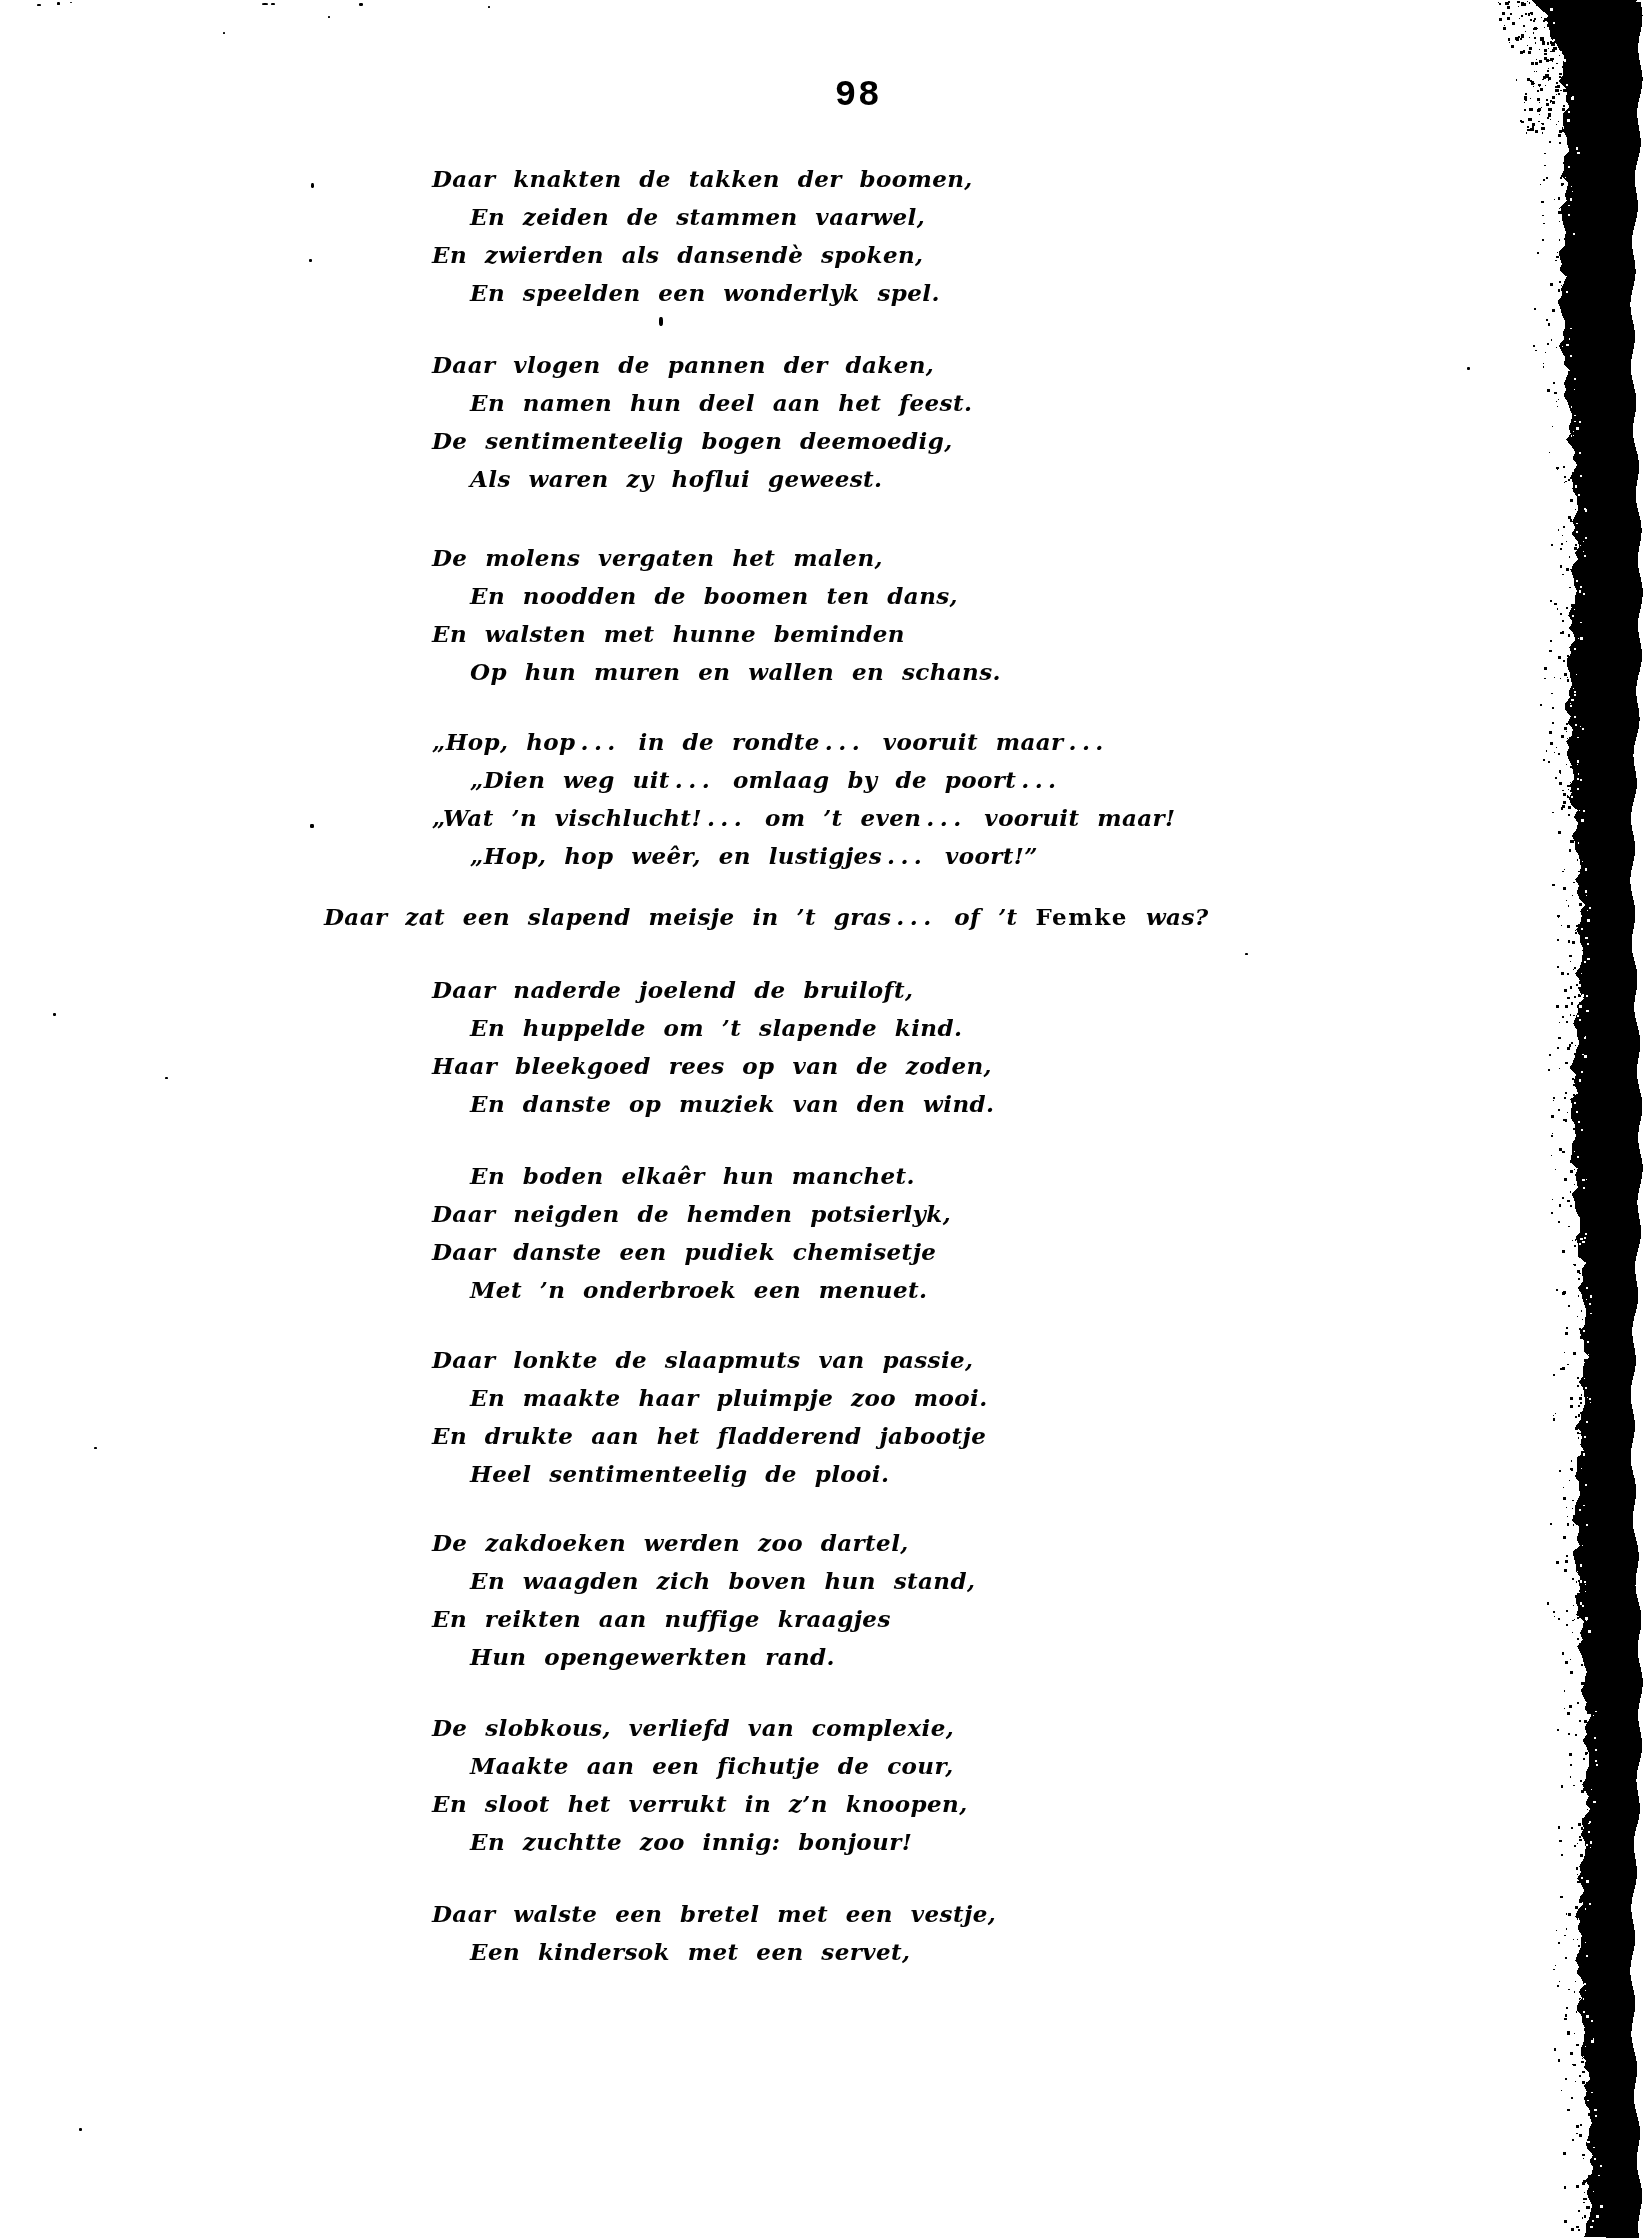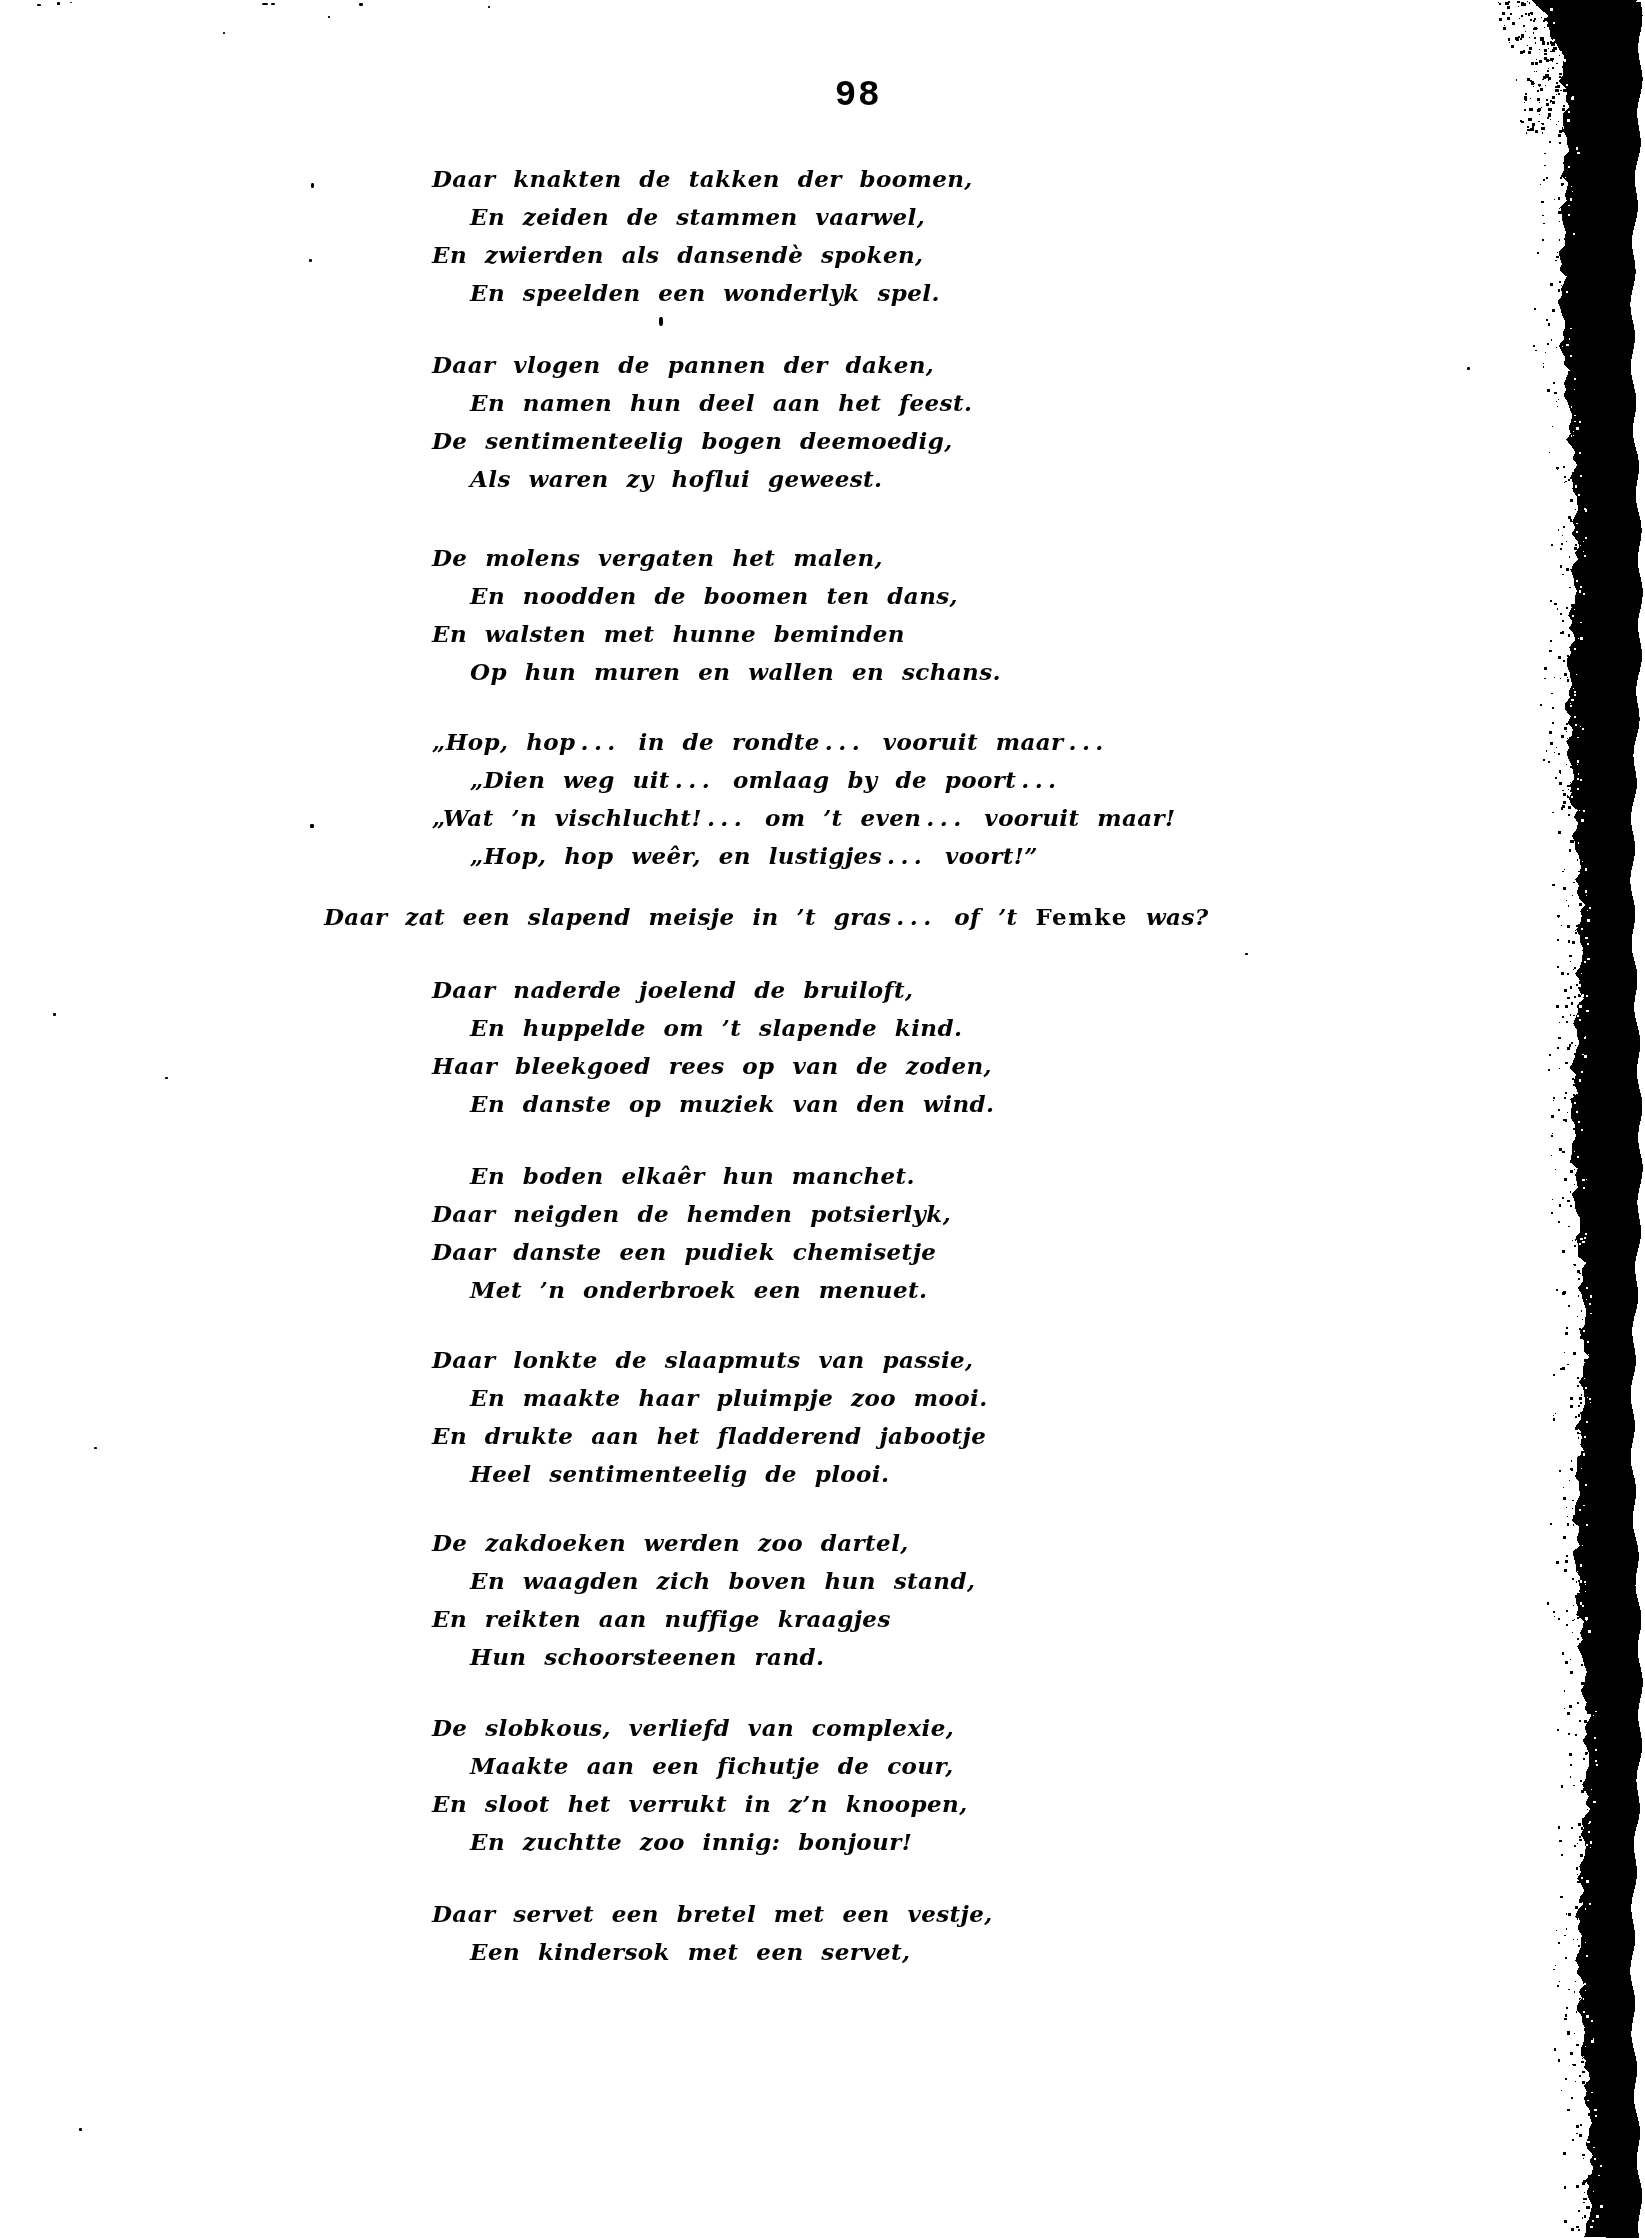--- a/index.html
+++ b/index.html
@@ -83,30 +83,30 @@
       <div class="stanza" style="top: 1341px;">
         <div class="line">Daar lonkte de slaapmuts van passie,</div>
         <div class="line indent">En maakte haar pluimpje zoo mooi.</div>
         <div class="line">En drukte aan het fladderend jabootje</div>
         <div class="line indent">Heel sentimenteelig de plooi.</div>
       </div>
       <div class="stanza" style="top: 1524px;">
         <div class="line">De zakdoeken werden zoo dartel,</div>
         <div class="line indent">En waagden zich boven hun stand,</div>
         <div class="line">En reikten aan nuffige kraagjes</div>
-        <div class="line indent">Hun schoorsteenen rand.</div>
+        <div class="line indent">Hun opengewerkten rand.</div>
       </div>
       <div class="stanza" style="top: 1709px;">
         <div class="line">De slobkous, verliefd van complexie,</div>
         <div class="line indent">Maakte aan een fichutje de cour,</div>
         <div class="line">En sloot het verrukt in z’n knoopen,</div>
         <div class="line indent">En zuchtte zoo innig: bonjour!</div>
       </div>
       <div class="stanza" style="top: 1895px;">
-        <div class="line">Daar servet een bretel met een vestje,</div>
+        <div class="line">Daar walste een bretel met een vestje,</div>
         <div class="line indent">Een kindersok met een servet,</div>
       </div>
     </section>
 
   <svg id="band" class="band-svg" width="1646" height="2239" viewBox="0 0 2096 2851" shape-rendering="crispEdges">
       <path d="M 1961.0 0 L 1964.0 8 L 1973.9 16 L 1969.3 24 L 1971.7 32 L 1973.6 40 L 1974.5 48 L 1982.0 56 L 1985.7 64 L 1992.3 72 L 1990.4 80 L 1989.7 88 L 1990.2 96 L 1984.7 104 L 1994.0 112 L 1994.3 120 L 1993.8 128 L 1998.7 136 L 1990.6 144 L 1990.8 152 L 1990.9 160 L 1991.6 168 L 1996.0 176 L 1995.8 184 L 1998.3 192 L 1991.4 200 L 1990.8 208 L 1992.0 216 L 1987.4 224 L 1996.9 232 L 1995.4 240 L 1992.8 248 L 1995.2 256 L 1987.1 264 L 1988.3 272 L 1989.2 280 L 1991.4 288 L 1994.1 296 L 1991.9 304 L 1993.2 312 L 1985.0 320 L 1986.2 328 L 1989.0 336 L 1985.5 344 L 1994.8 352 L 1991.5 360 L 1988.0 368 L 1989.5 376 L 1983.5 384 L 1986.8 392 L 1988.8 400 L 1992.3 408 L 1993.1 416 L 1990.1 424 L 1991.8 432 L 1984.7 440 L 1989.0 448 L 1993.6 456 L 1991.0 464 L 1999.5 472 L 1994.9 480 L 1991.8 488 L 1994.0 496 L 1991.0 504 L 1996.4 512 L 1998.6 520 L 2002.2 528 L 2000.8 536 L 1997.3 544 L 2000.2 552 L 1994.4 560 L 2001.1 568 L 2005.9 576 L 2002.4 584 L 2008.9 592 L 2002.9 600 L 2000.3 608 L 2003.0 616 L 2002.2 624 L 2007.7 632 L 2007.9 640 L 2010.2 648 L 2006.0 656 L 2002.2 664 L 2006.1 672 L 2001.1 680 L 2008.3 688 L 2011.3 696 L 2005.6 704 L 2009.4 712 L 2002.5 720 L 2000.8 728 L 2003.7 736 L 2004.0 744 L 2007.9 752 L 2005.3 760 L 2006.0 768 L 2000.0 776 L 1997.1 784 L 2002.5 792 L 1997.8 800 L 2004.7 808 L 2005.3 816 L 1998.1 824 L 2000.7 832 L 1994.7 840 L 1995.4 848 L 1998.8 856 L 2000.0 864 L 2002.3 872 L 1997.8 880 L 1998.9 888 L 1993.3 896 L 1993.0 904 L 2000.4 912 L 1996.3 920 L 2002.7 928 L 2001.7 936 L 1994.7 944 L 1998.0 952 L 1994.7 960 L 1998.1 968 L 2001.8 976 L 2003.5 984 L 2004.4 992 L 1999.0 1000 L 2001.8 1008 L 1997.9 1016 L 2000.3 1024 L 2008.9 1032 L 2004.3 1040 L 2009.6 1048 L 2007.4 1056 L 2001.5 1064 L 2005.9 1072 L 2004.9 1080 L 2009.8 1088 L 2012.0 1096 L 2012.9 1104 L 2011.8 1112 L 2006.0 1120 L 2010.6 1128 L 2007.6 1136 L 2011.2 1144 L 2018.7 1152 L 2012.1 1160 L 2015.3 1168 L 2011.8 1176 L 2007.2 1184 L 2012.1 1192 L 2012.0 1200 L 2016.2 1208 L 2015.1 1216 L 2014.4 1224 L 2011.5 1232 L 2005.7 1240 L 2011.9 1248 L 2009.0 1256 L 2012.1 1264 L 2017.0 1272 L 2008.1 1280 L 2009.8 1288 L 2006.1 1296 L 2003.4 1304 L 2008.5 1312 L 2008.5 1320 L 2011.2 1328 L 2007.1 1336 L 2006.0 1344 L 2003.0 1352 L 1998.8 1360 L 2007.0 1368 L 2004.0 1376 L 2006.4 1384 L 2009.3 1392 L 1999.8 1400 L 2002.0 1408 L 2000.0 1416 L 2000.3 1424 L 2005.5 1432 L 2005.5 1440 L 2007.2 1448 L 2001.6 1456 L 2002.2 1464 L 2000.9 1472 L 1999.2 1480 L 2009.2 1488 L 2005.8 1496 L 2007.6 1504 L 2009.3 1512 L 2000.9 1520 L 2004.9 1528 L 2005.2 1536 L 2007.9 1544 L 2012.3 1552 L 2011.7 1560 L 2012.5 1568 L 2006.3 1576 L 2009.4 1584 L 2009.8 1592 L 2009.6 1600 L 2019.7 1608 L 2014.6 1616 L 2015.1 1624 L 2015.7 1632 L 2008.9 1640 L 2014.2 1648 L 2015.5 1656 L 2018.6 1664 L 2020.2 1672 L 2018.0 1680 L 2017.7 1688 L 2011.1 1696 L 2016.2 1704 L 2017.0 1712 L 2016.5 1720 L 2024.5 1728 L 2016.8 1736 L 2015.8 1744 L 2015.7 1752 L 2010.6 1760 L 2016.3 1768 L 2017.0 1776 L 2019.0 1784 L 2016.9 1792 L 2013.6 1800 L 2012.9 1808 L 2006.9 1816 L 2013.7 1824 L 2014.0 1832 L 2012.2 1840 L 2017.8 1848 L 2008.4 1856 L 2007.5 1864 L 2008.2 1872 L 2005.4 1880 L 2011.3 1888 L 2011.1 1896 L 2012.0 1904 L 2007.6 1912 L 2005.1 1920 L 2006.0 1928 L 2001.7 1936 L 2010.5 1944 L 2010.2 1952 L 2007.5 1960 L 2011.8 1968 L 2002.9 1976 L 2004.0 1984 L 2006.6 1992 L 2006.6 2000 L 2012.2 2008 L 2011.0 2016 L 2011.7 2024 L 2006.6 2032 L 2006.5 2040 L 2009.9 2048 L 2007.3 2056 L 2017.0 2064 L 2015.5 2072 L 2012.0 2080 L 2015.8 2088 L 2008.5 2096 L 2012.0 2104 L 2015.8 2112 L 2017.1 2120 L 2020.9 2128 L 2018.2 2136 L 2018.6 2144 L 2013.3 2152 L 2015.6 2160 L 2020.4 2168 L 2017.7 2176 L 2026.3 2184 L 2022.3 2192 L 2017.7 2200 L 2021.0 2208 L 2015.2 2216 L 2019.9 2224 L 2023.0 2232 L 2023.6 2240 L 2024.1 2248 L 2019.5 2256 L 2020.0 2264 L 2014.6 2272 L 2018.6 2280 L 2023.1 2288 L 2018.7 2296 L 2025.0 2304 L 2018.5 2312 L 2013.6 2320 L 2017.0 2328 L 2012.9 2336 L 2017.9 2344 L 2019.2 2352 L 2018.5 2360 L 2016.2 2368 L 2011.1 2376 L 2013.0 2384 L 2008.5 2392 L 2014.0 2400 L 2017.7 2408 L 2011.7 2416 L 2016.3 2424 L 2009.2 2432 L 2006.0 2440 L 2010.8 2448 L 2008.9 2456 L 2014.0 2464 L 2013.7 2472 L 2012.7 2480 L 2009.4 2488 L 2005.9 2496 L 2010.7 2504 L 2007.7 2512 L 2014.4 2520 L 2017.1 2528 L 2010.2 2536 L 2014.6 2544 L 2008.8 2552 L 2008.6 2560 L 2015.0 2568 L 2014.8 2576 L 2019.2 2584 L 2017.1 2592 L 2016.6 2600 L 2013.5 2608 L 2012.5 2616 L 2019.7 2624 L 2017.1 2632 L 2023.6 2640 L 2024.4 2648 L 2016.7 2656 L 2021.3 2664 L 2017.1 2672 L 2019.1 2680 L 2025.3 2688 L 2024.9 2696 L 2027.0 2704 L 2022.8 2712 L 2022.8 2720 L 2019.9 2728 L 2020.6 2736 L 2028.4 2744 L 2024.1 2752 L 2028.7 2760 L 2026.9 2768 L 2018.7 2776 L 2023.5 2784 L 2020.4 2792 L 2023.3 2800 L 2027.4 2808 L 2025.4 2816 L 2024.8 2824 L 2018.9 2832 L 2020.2 2840 L 2017.6 2848 L 2087.9 2851 L 2086.4 2843 L 2085.9 2835 L 2086.5 2827 L 2087.9 2819 L 2089.5 2811 L 2090.9 2803 L 2091.3 2795 L 2090.5 2787 L 2088.9 2779 L 2086.8 2771 L 2085.0 2763 L 2084.1 2755 L 2084.2 2747 L 2085.3 2739 L 2086.8 2731 L 2088.0 2723 L 2088.5 2715 L 2087.8 2707 L 2086.2 2699 L 2084.0 2691 L 2082.0 2683 L 2080.8 2675 L 2080.6 2667 L 2081.5 2659 L 2082.9 2651 L 2084.2 2643 L 2084.9 2635 L 2084.5 2627 L 2083.0 2619 L 2081.0 2611 L 2079.0 2603 L 2077.6 2595 L 2077.4 2587 L 2078.2 2579 L 2079.7 2571 L 2081.2 2563 L 2082.2 2555 L 2082.2 2547 L 2081.2 2539 L 2079.4 2531 L 2077.6 2523 L 2076.3 2515 L 2076.0 2507 L 2076.9 2499 L 2078.5 2491 L 2080.4 2483 L 2081.8 2475 L 2082.3 2467 L 2081.7 2459 L 2080.3 2451 L 2078.7 2443 L 2077.5 2435 L 2077.2 2427 L 2078.1 2419 L 2079.9 2411 L 2082.0 2403 L 2083.7 2395 L 2084.6 2387 L 2084.4 2379 L 2083.3 2371 L 2081.9 2363 L 2080.7 2355 L 2080.4 2347 L 2081.1 2339 L 2082.8 2331 L 2085.0 2323 L 2087.0 2315 L 2088.1 2307 L 2088.1 2299 L 2087.2 2291 L 2085.7 2283 L 2084.4 2275 L 2083.8 2267 L 2084.3 2259 L 2085.8 2251 L 2087.8 2243 L 2089.8 2235 L 2091.0 2227 L 2091.1 2219 L 2090.1 2211 L 2088.5 2203 L 2087.0 2195 L 2086.0 2187 L 2086.0 2179 L 2087.1 2171 L 2088.9 2163 L 2090.6 2155 L 2091.8 2147 L 2091.8 2139 L 2090.8 2131 L 2089.1 2123 L 2087.2 2115 L 2085.8 2107 L 2085.4 2099 L 2086.0 2091 L 2087.4 2083 L 2089.0 2075 L 2090.0 2067 L 2090.1 2059 L 2089.1 2051 L 2087.2 2043 L 2085.1 2035 L 2083.4 2027 L 2082.6 2019 L 2082.9 2011 L 2084.0 2003 L 2085.5 1995 L 2086.6 1987 L 2086.8 1979 L 2085.9 1971 L 2084.1 1963 L 2082.0 1955 L 2080.1 1947 L 2079.1 1939 L 2079.2 1931 L 2080.2 1923 L 2081.7 1915 L 2083.0 1907 L 2083.5 1899 L 2083.0 1891 L 2081.5 1883 L 2079.4 1875 L 2077.6 1867 L 2076.6 1859 L 2076.6 1851 L 2077.7 1843 L 2079.4 1835 L 2081.0 1827 L 2081.9 1819 L 2081.8 1811 L 2080.7 1803 L 2079.0 1795 L 2077.3 1787 L 2076.3 1779 L 2076.4 1771 L 2077.6 1763 L 2079.4 1755 L 2081.4 1747 L 2082.7 1739 L 2083.1 1731 L 2082.4 1723 L 2081.0 1715 L 2079.5 1707 L 2078.5 1699 L 2078.6 1691 L 2079.8 1683 L 2081.7 1675 L 2083.8 1667 L 2085.5 1659 L 2086.2 1651 L 2085.9 1643 L 2084.7 1635 L 2083.2 1627 L 2082.2 1619 L 2082.0 1611 L 2083.0 1603 L 2084.9 1595 L 2087.0 1587 L 2088.8 1579 L 2089.7 1571 L 2089.5 1563 L 2088.3 1555 L 2086.8 1547 L 2085.5 1539 L 2085.0 1531 L 2085.6 1523 L 2087.2 1515 L 2089.1 1507 L 2090.9 1499 L 2091.8 1491 L 2091.6 1483 L 2090.3 1475 L 2088.6 1467 L 2086.9 1459 L 2086.0 1451 L 2086.2 1443 L 2087.3 1435 L 2089.0 1427 L 2090.6 1419 L 2091.4 1411 L 2091.2 1403 L 2089.9 1395 L 2087.9 1387 L 2086.0 1379 L 2084.6 1371 L 2084.4 1363 L 2085.1 1355 L 2086.5 1347 L 2087.9 1339 L 2088.8 1331 L 2088.6 1323 L 2087.3 1315 L 2085.3 1307 L 2083.2 1299 L 2081.6 1291 L 2080.9 1283 L 2081.4 1275 L 2082.7 1267 L 2084.1 1259 L 2085.1 1251 L 2085.1 1243 L 2084.1 1235 L 2082.2 1227 L 2080.1 1219 L 2078.4 1211 L 2077.6 1203 L 2078.0 1195 L 2079.3 1187 L 2080.9 1179 L 2082.1 1171 L 2082.5 1163 L 2081.9 1155 L 2080.3 1147 L 2078.4 1139 L 2076.8 1131 L 2076.0 1123 L 2076.4 1115 L 2077.8 1107 L 2079.6 1099 L 2081.3 1091 L 2082.1 1083 L 2081.9 1075 L 2080.8 1067 L 2079.1 1059 L 2077.6 1051 L 2077.0 1043 L 2077.4 1035 L 2078.8 1027 L 2080.8 1019 L 2082.8 1011 L 2084.1 1003 L 2084.3 995 L 2083.5 987 L 2082.1 979 L 2080.7 971 L 2080.0 963 L 2080.3 955 L 2081.7 947 L 2083.7 939 L 2085.8 931 L 2087.4 923 L 2087.9 915 L 2087.3 907 L 2086.0 899 L 2084.5 891 L 2083.6 883 L 2083.7 875 L 2084.8 867 L 2086.7 859 L 2088.8 851 L 2090.3 843 L 2090.9 835 L 2090.4 827 L 2089.0 819 L 2087.4 811 L 2086.1 803 L 2085.8 795 L 2086.5 787 L 2088.1 779 L 2089.9 771 L 2091.4 763 L 2092.0 755 L 2091.4 747 L 2089.9 739 L 2088.0 731 L 2086.4 723 L 2085.6 715 L 2085.8 707 L 2087.0 699 L 2088.6 691 L 2090.0 683 L 2090.5 675 L 2090.0 667 L 2088.4 659 L 2086.3 651 L 2084.4 643 L 2083.2 635 L 2083.0 627 L 2083.9 619 L 2085.3 611 L 2086.6 603 L 2087.3 595 L 2086.8 587 L 2085.3 579 L 2083.2 571 L 2081.2 563 L 2079.7 555 L 2079.4 547 L 2080.1 539 L 2081.4 531 L 2082.9 523 L 2083.8 515 L 2083.6 507 L 2082.4 499 L 2080.5 491 L 2078.5 483 L 2077.1 475 L 2076.6 467 L 2077.3 459 L 2078.8 451 L 2080.5 443 L 2081.7 435 L 2082.0 427 L 2081.3 419 L 2079.7 411 L 2077.9 403 L 2076.5 395 L 2076.1 387 L 2076.9 379 L 2078.5 371 L 2080.4 363 L 2082.1 355 L 2082.8 347 L 2082.5 339 L 2081.3 331 L 2079.8 323 L 2078.5 315 L 2078.1 307 L 2078.8 299 L 2080.5 291 L 2082.6 283 L 2084.5 275 L 2085.7 267 L 2085.7 259 L 2084.8 251 L 2083.4 243 L 2082.1 235 L 2081.6 227 L 2082.1 219 L 2083.7 211 L 2085.8 203 L 2087.8 195 L 2089.1 187 L 2089.3 179 L 2088.5 171 L 2087.1 163 L 2085.6 155 L 2084.8 147 L 2085.0 139 L 2086.3 131 L 2088.2 123 L 2090.1 115 L 2091.4 107 L 2091.7 99 L 2090.8 91 L 2089.2 83 L 2087.5 75 L 2086.3 67 L 2086.0 59 L 2086.8 51 L 2088.4 43 L 2090.1 35 L 2091.4 27 L 2091.6 19 L 2090.7 11 L 2089.0 3 Z" fill="#000"></path>
       <path d="M 1950 0 L 2084 0 L 2080 30 L 1990 34 L 1962 12 Z" fill="#000"></path>
       <rect x="2001.9" y="2627.7" width="1.3" height="1.3" fill="#000"></rect>
       <rect x="1989.4" y="1591.5" width="3.9" height="3.9" fill="#000"></rect>
       <rect x="2011.9" y="1785.0" width="2.3" height="2.3" fill="#000"></rect>

